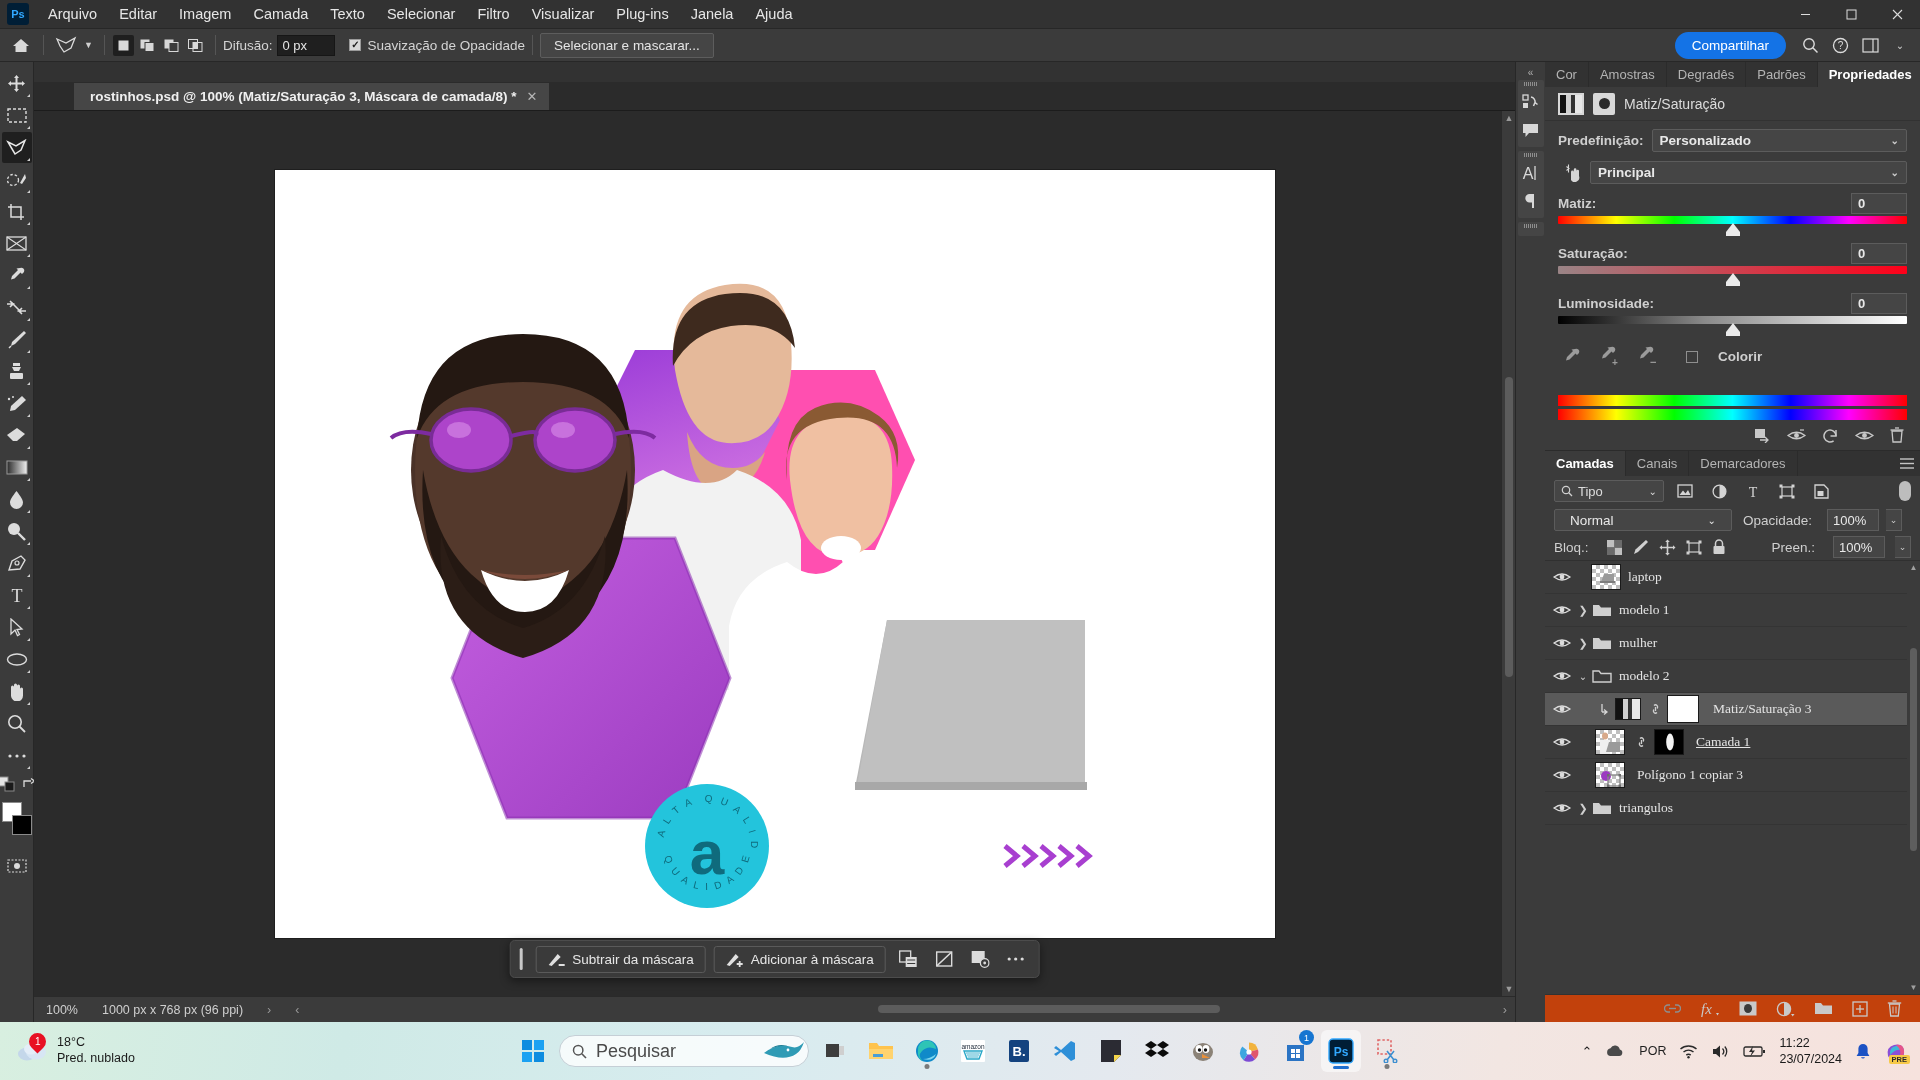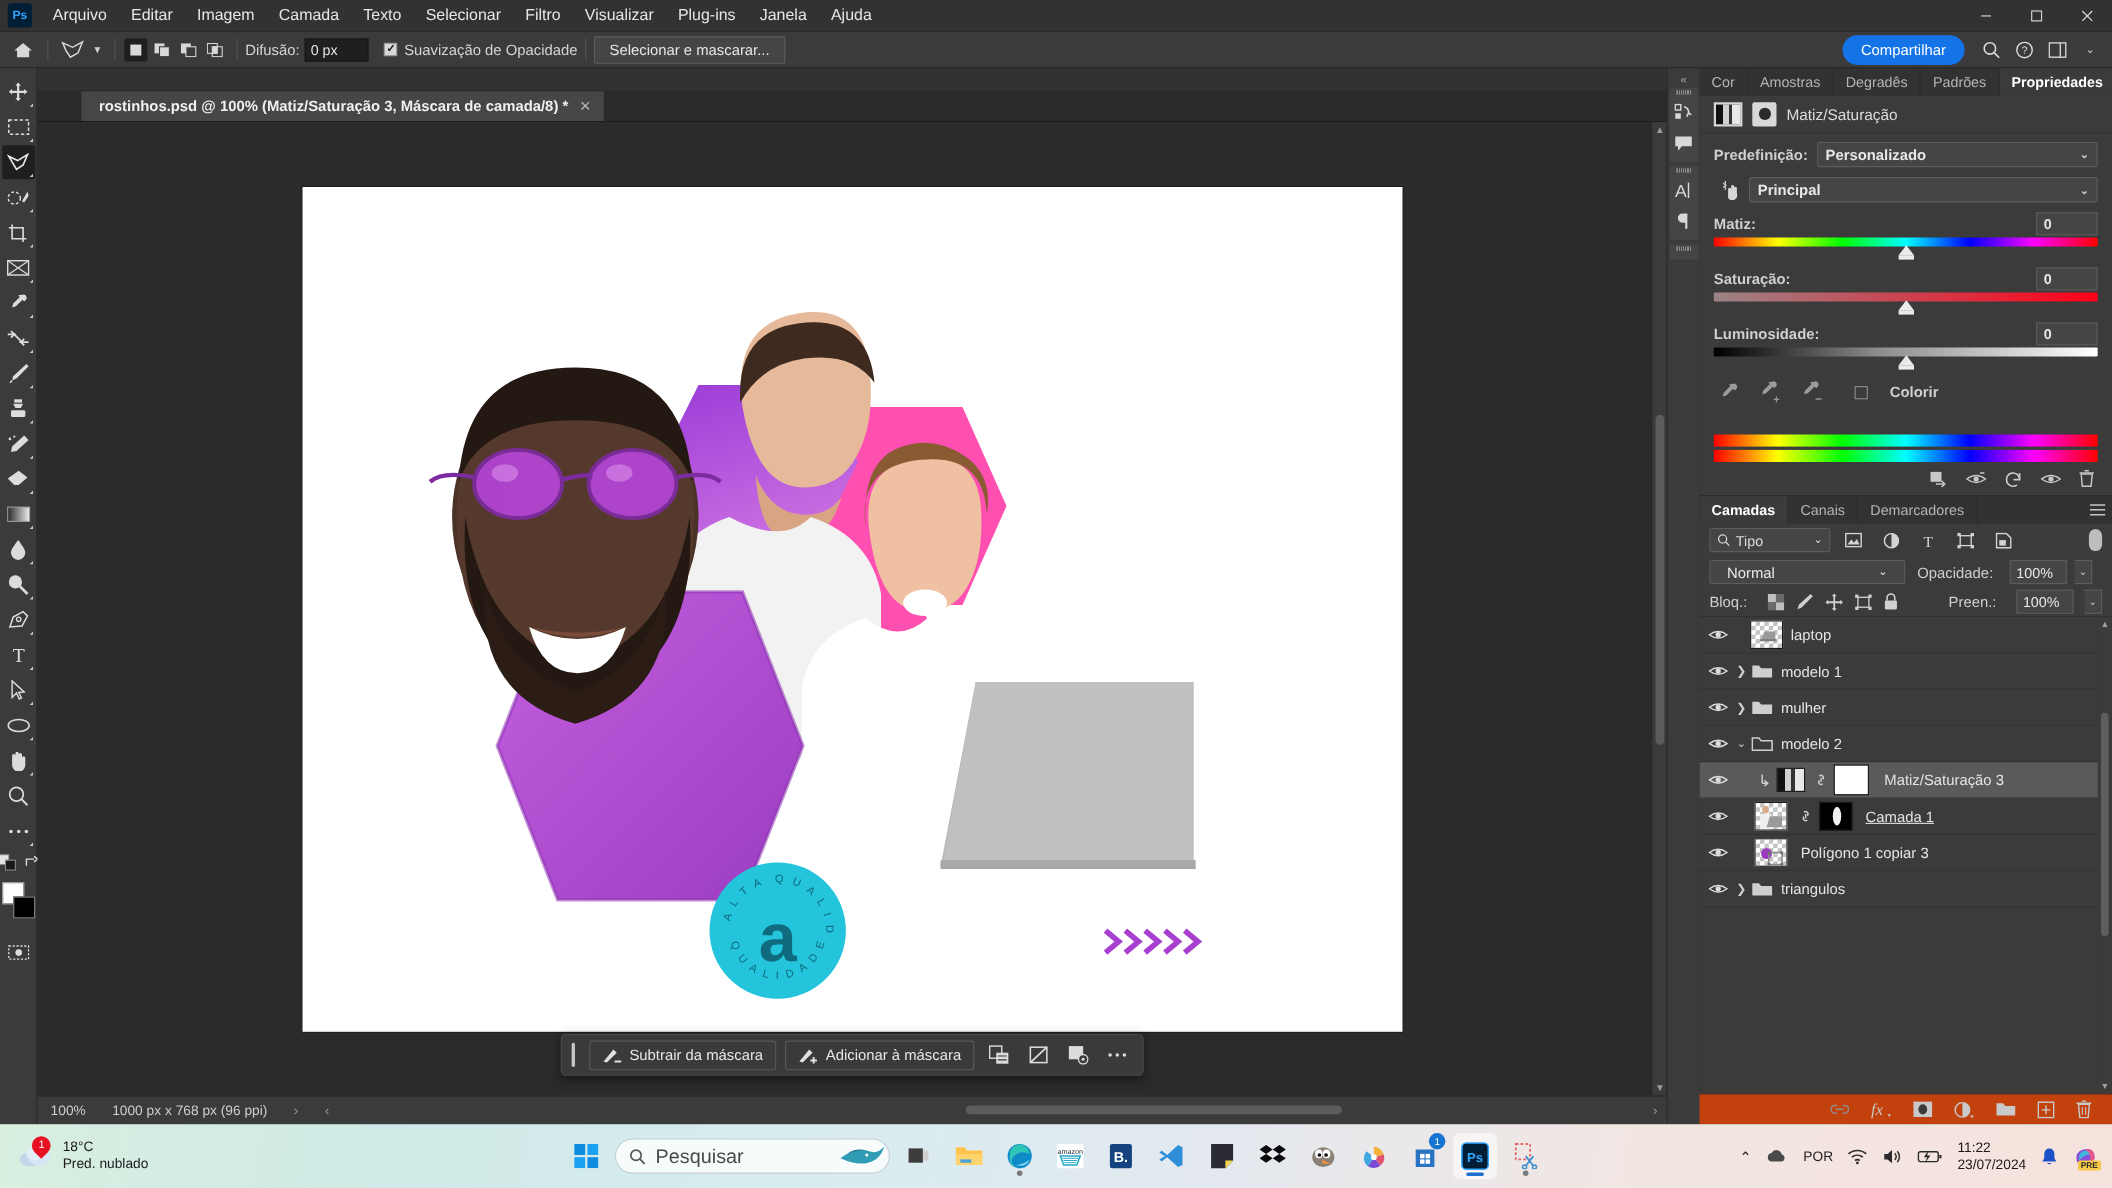--- a/index.html
+++ b/index.html
@@ -201,21 +201,21 @@
   }
   #blend-select .chev{ margin-left:auto; font-size:10px;}
   .num-field {
     height:22px; min-width:52px; background:#454545; border:1px solid #5c5c5c;
     display:flex; align-items:center; justify-content:flex-start; padding:0 5px; font-size:13px; color:#e8e8e8;
   }
   .spin { width:16px; height:22px; border:1px solid #5c5c5c; border-left:none; background:#454545;
      display:flex; align-items:center; justify-content:center; font-size:9px; color:#cfcfcf;}
   #lock-row { height:26px; display:flex; align-items:center; gap:10px; padding:0 9px; }
   .lock-ico{ color:#d0d0d0; display:flex; align-items:center;}
-  #layerlist { flex:1; overflow:hidden; position:relative; border-top:1px solid #303030;}
+  #layerlist { flex:1; overflow:hidden; position:relative; border-top:1px solid #303030;font-family:Liberation Serif, serif;}
   .layer-row {
     height:33px; display:flex; align-items:center; border-bottom:1px solid #343434;
     padding-left:4px; position:relative;
   }
   .layer-row.selected { background:#5a5a5a; }
   .eye { width:26px; display:flex; align-items:center; justify-content:center; color:#dcdcdc;}
   .disc { width:16px; display:flex; align-items:center; justify-content:center; color:#cfcfcf; font-size:11px;}
   .folder-ico { width:22px; display:flex; align-items:center; justify-content:center; }
   .lthumb {
     width:30px; height:26px; border:1px solid #1a1a1a; margin-right:7px; flex-shrink:0;

